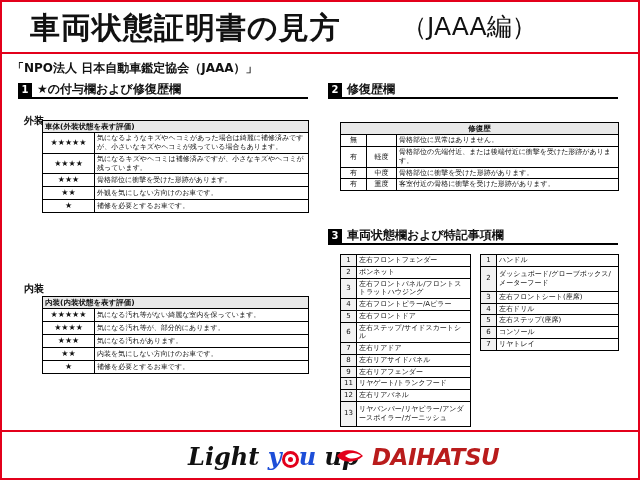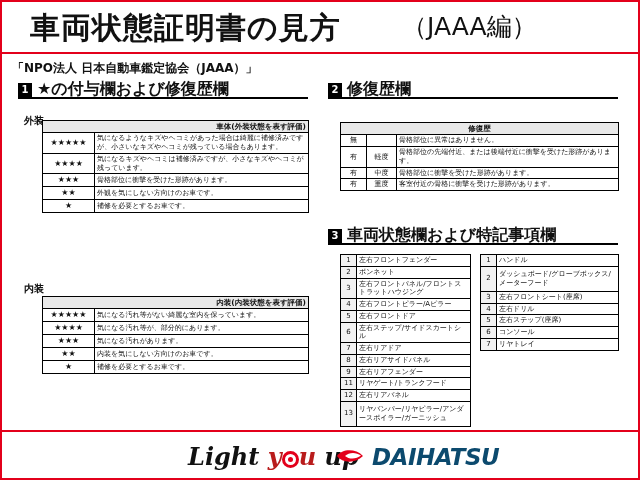--- a/index.html
+++ b/index.html
@@ -45,59 +45,59 @@
     box-sizing:border-box;
     height:17px;
   }
   .sec-num{
     width:14px;height:14px;
     background:#000;color:#fff;
     font-size:10px;font-weight:bold;
     display:flex;align-items:center;justify-content:center;
     margin-right:5px;
   }
-  .sec-title{font-size:16px;font-weight:bold;white-space:nowrap;}
+  .sec-title{font-size:12px;font-weight:bold;white-space:nowrap;}
   .sub-label{position:absolute;font-size:10px;font-weight:bold;}
 
   
   table{border-collapse:collapse;position:absolute;table-layout:fixed;}
   td{
     border:1px solid #000;
     font-size:7px;
     padding:1px 2px;
     vertical-align:middle;
     line-height:1.25;
   }
-  .hdr{background:#e9e9e9;font-weight:bold;text-align:right;font-size:7.5px;}
+  .hdr{background:#e9e9e9;font-weight:bold;text-align:left;font-size:7.5px;}
   .stars{text-align:center;font-size:8px;letter-spacing:0px;white-space:nowrap;}
   .ctr{text-align:center;}
   .num{text-align:center;background:#f2f2f2;font-size:7px;}
   
   .footer{
     position:absolute;left:0;bottom:0;width:636px;height:48px;
     border-top:2px solid #e3001b;
     box-sizing:border-box;
   }
   .light{
     position:absolute;left:186px;top:10px;
     font-size:24px;font-style:italic;font-weight:bold;
     font-family:"DejaVu Serif","Liberation Serif",serif;
   }
-  .light .you{color:#b91c1c;}
+  .light .you{color:#1d4ed8;}
   .light .o{
     display:inline-block;width:17px;height:17px;border-radius:50%;
     border:3px solid #e3001b;box-sizing:border-box;position:relative;top:3px;
   }
   .light .o::after{
     content:"";position:absolute;left:3px;top:3px;width:5px;height:5px;
     background:#e3001b;border-radius:50%;
   }
   .daihatsu{
     position:absolute;left:370px;top:12px;
-    font-size:23px;font-weight:bold;font-style:italic;color:#0c4a6e;
+    font-size:23px;font-weight:bold;font-style:italic;color:#b91c1c;
     letter-spacing:-0.5px;
   }
   .dmark{
     position:absolute;left:333px;top:14px;width:30px;height:20px;
   }
 </style>
 </head>
 <body>
 
 <div class="page">

